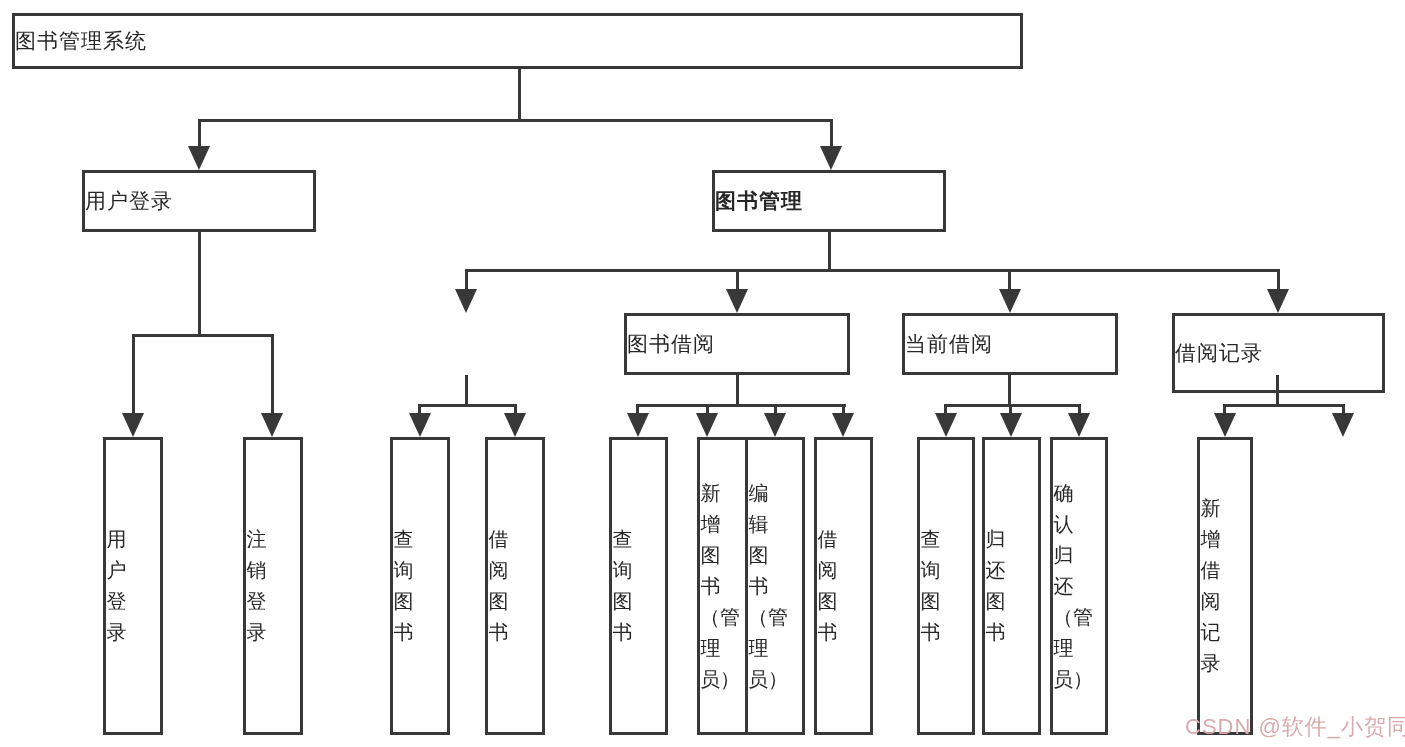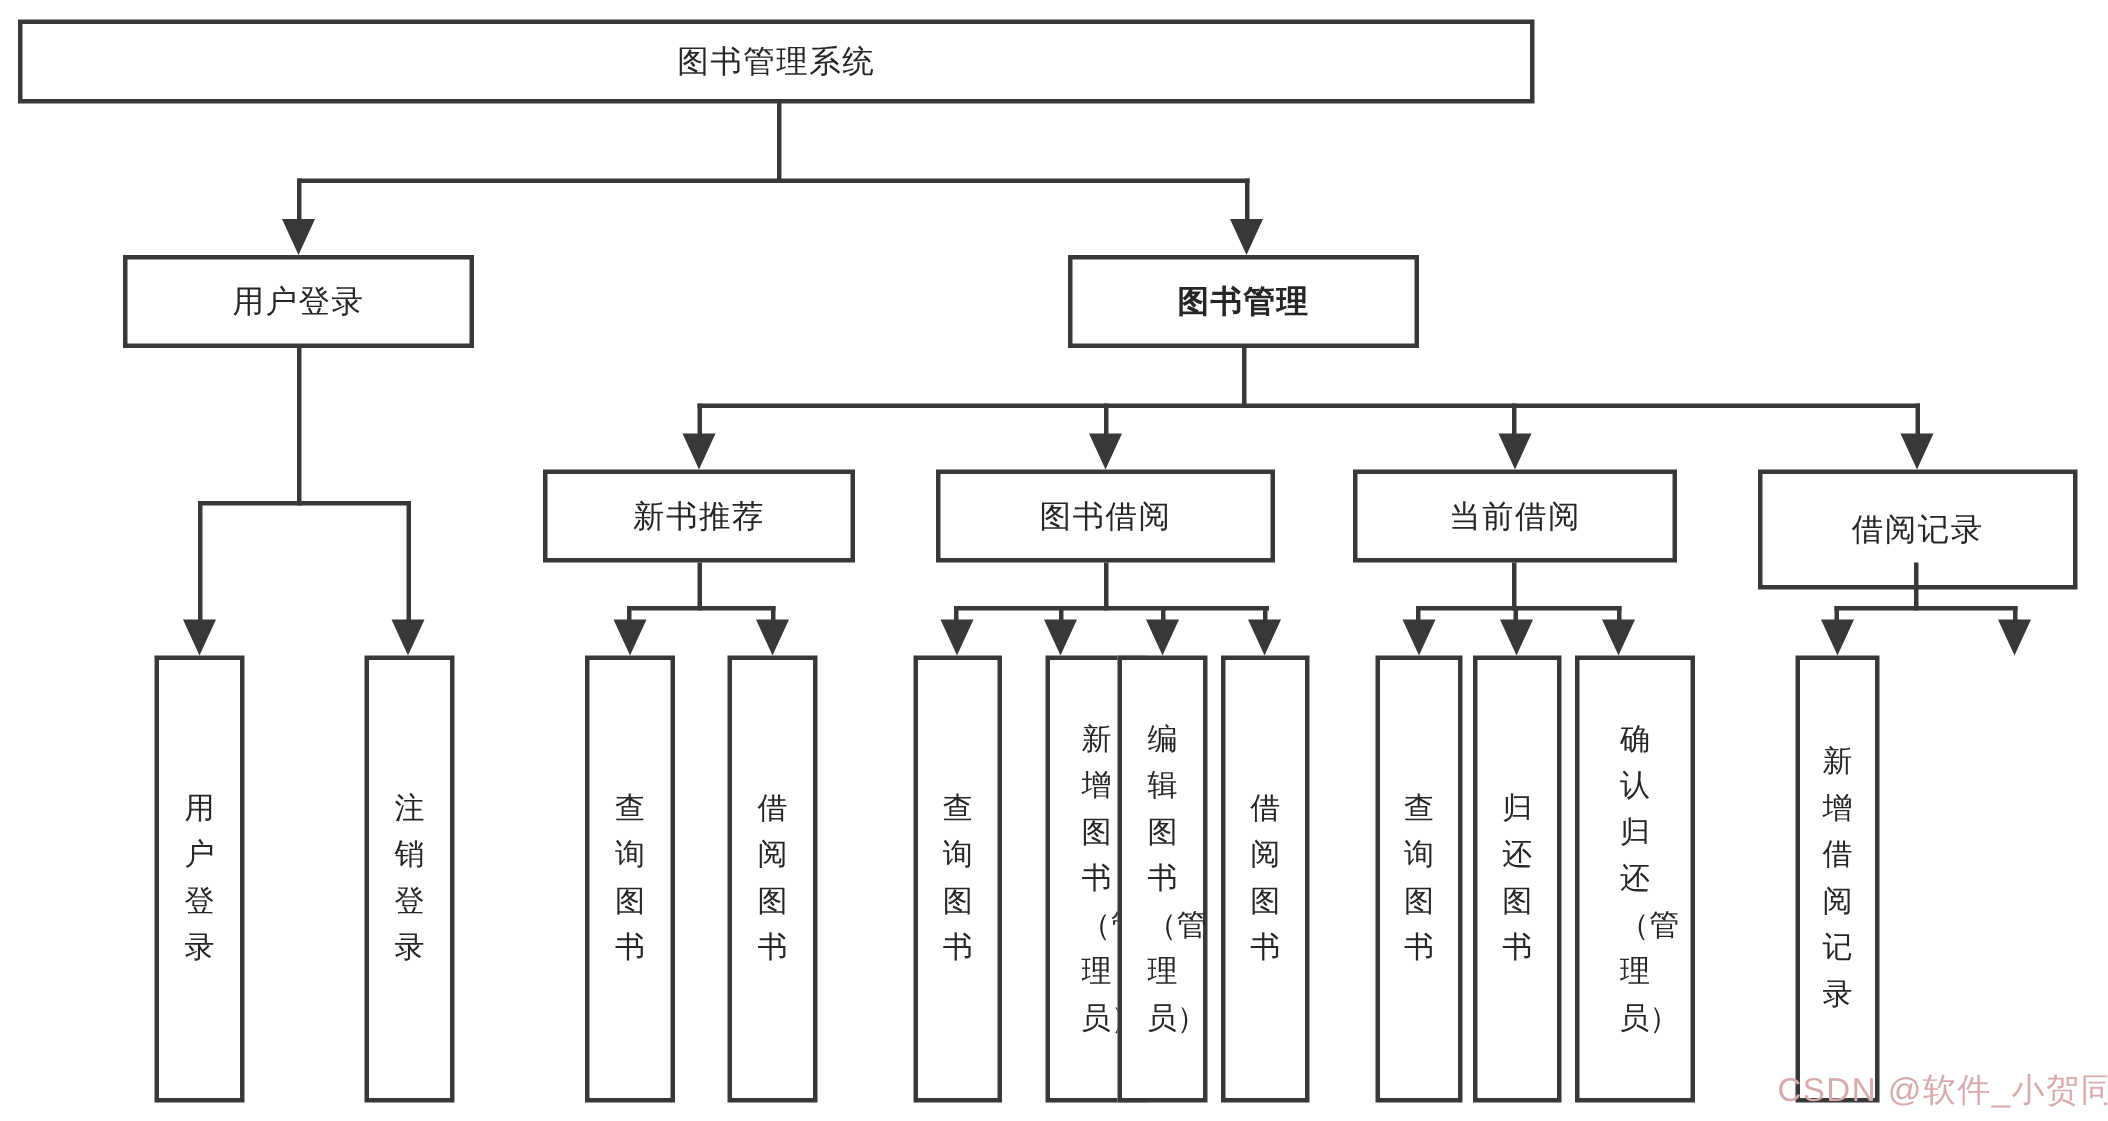--- a/index.html
+++ b/index.html
@@ -2,21 +2,21 @@
 <html><head>
 <meta charset="utf-8">
 <style>
   html,body{margin:0;padding:0;background:#ffffff;}
   #canvas{
     position:relative;width:1405px;height:747px;background:#ffffff;overflow:hidden;
     font-family:"Liberation Sans","DejaVu Sans",sans-serif;
   }
   .box{
     position:absolute;box-sizing:border-box;border:3px solid #383838;background:#ffffff;
-    display:flex;align-items:center;justify-content:center;
+    display:flex;align-items:center;
     color:#262626;font-size:21px;letter-spacing:1px;
   }
   .leaf{top:437px;height:298px;}
   .leaf .vlabel{
     width:21px;word-break:break-all;line-height:31px;text-align:center;
     font-size:20px;letter-spacing:0;color:#262626;
   }
   .hline,.vline{position:absolute;background:#383838;}
   .hline{height:3px;}
   .vline{width:3px;}
@@ -64,23 +64,20 @@
   <div class="hline" style="left:465px;top:269px;width:815px;"></div>
   <div class="vline" style="left:465px;top:269px;height:22px;"></div>
   <div class="arrow" style="left:455px;top:289px;"></div>
   <div class="vline" style="left:736px;top:269px;height:22px;"></div>
   <div class="arrow" style="left:726px;top:289px;"></div>
   <div class="vline" style="left:1008px;top:269px;height:22px;"></div>
   <div class="arrow" style="left:999px;top:289px;"></div>
   <div class="vline" style="left:1277px;top:269px;height:22px;"></div>
   <div class="arrow" style="left:1267px;top:289px;"></div>
 
-  <div class="box" style="left:362px;top:313px;width:208px;height:62px;">
-    <span>新书推荐</span>
-  </div>
   <div class="box" style="left:624px;top:313px;width:226px;height:62px;">
     <span>图书借阅</span>
   </div>
   <div class="box" style="left:902px;top:313px;width:216px;height:62px;">
     <span>当前借阅</span>
   </div>
   <div class="box" style="left:1172px;top:313px;width:213px;height:80px;">
     <span>借阅记录</span>
   </div>
 
@@ -144,21 +141,21 @@
   <div class="box leaf" style="left:814px;width:59px;">
     <div class="vlabel">借阅图书</div>
   </div>
 
   <div class="box leaf" style="left:917px;width:58px;">
     <div class="vlabel">查询图书</div>
   </div>
   <div class="box leaf" style="left:982px;width:59px;">
     <div class="vlabel">归还图书</div>
   </div>
-  <div class="box leaf" style="left:1050px;width:80px;">
+  <div class="box leaf" style="left:1050px;width:58px;">
     <div class="vlabel">确认归还（管理员）</div>
   </div>
 
   <div class="box leaf" style="left:1197px;width:56px;">
     <div class="vlabel">新增借阅记录</div>
   </div>
 
   <div class="watermark">CSDN @软件_小贺同学</div>
 
 </div>

